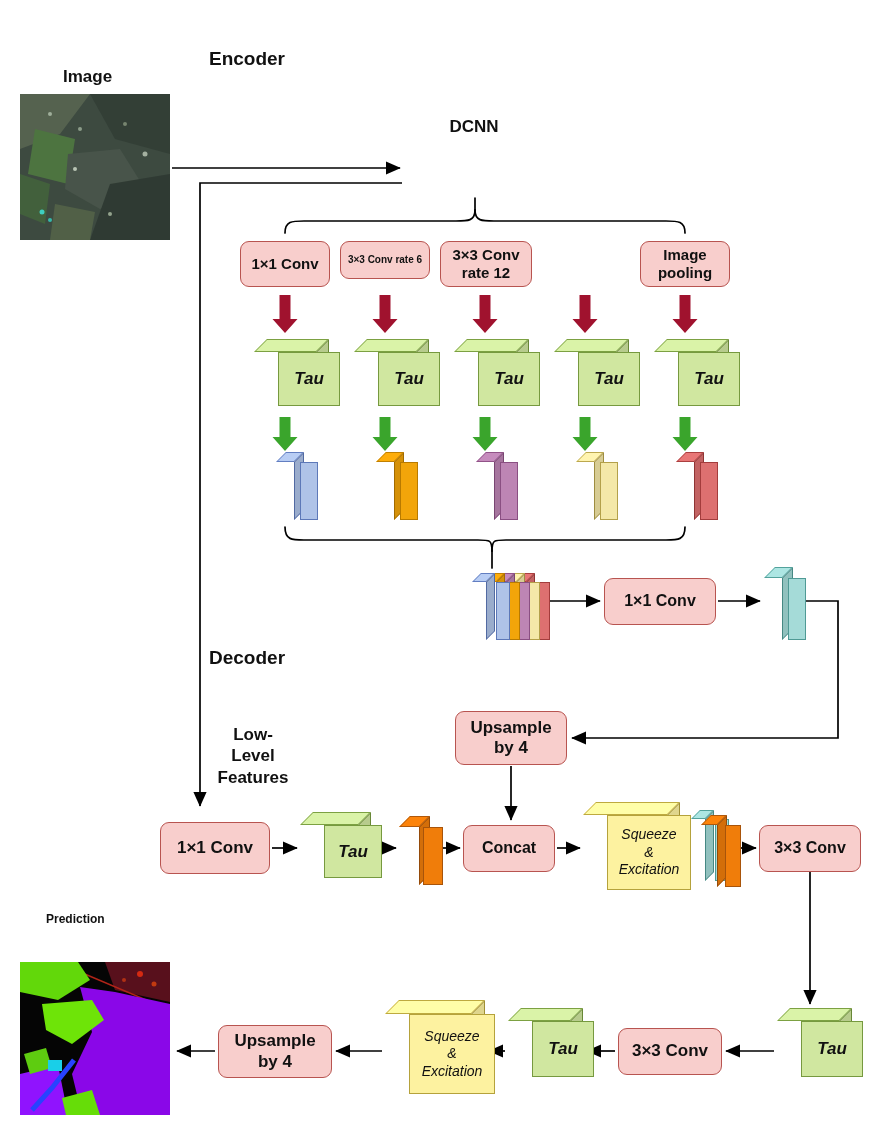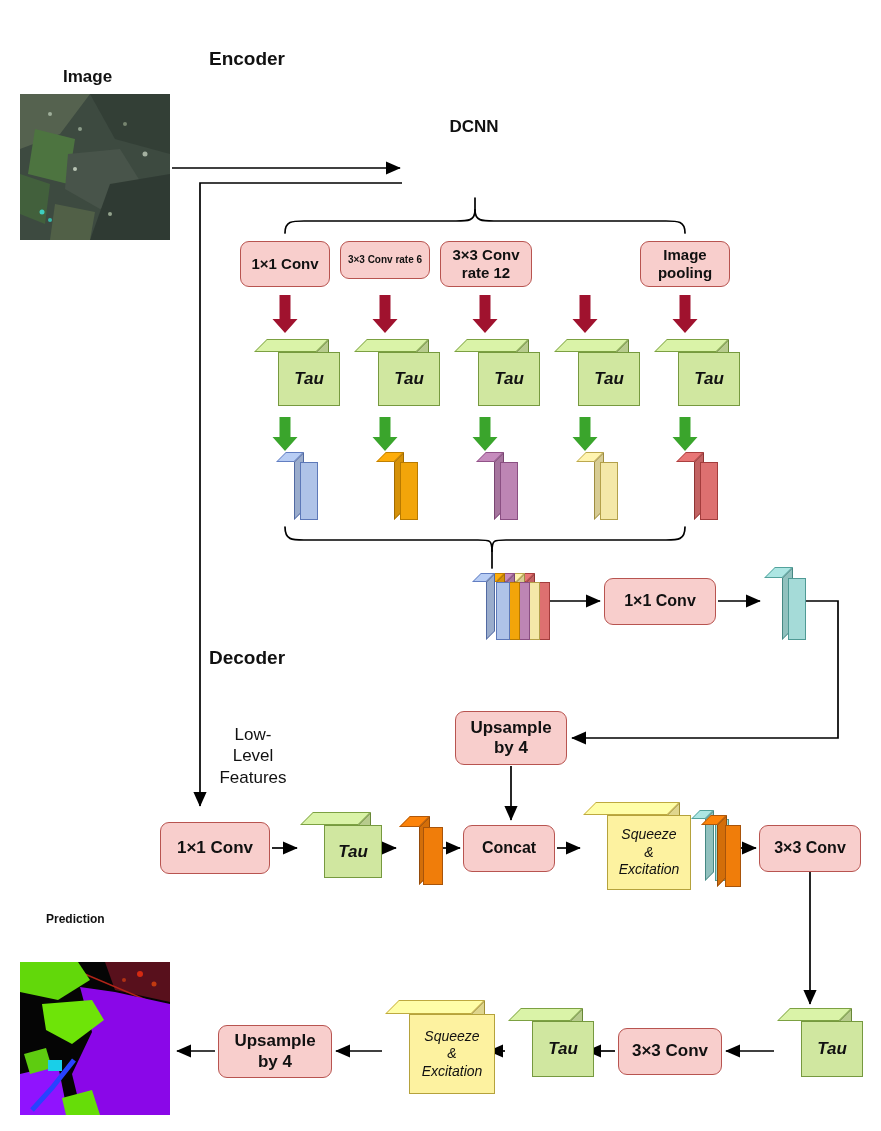--- a/index.html
+++ b/index.html
@@ -4,21 +4,21 @@
 <style>
   * { box-sizing: border-box; }
   body { margin:0; background:#ffffff; }
   .canvas {
     position:relative; width:881px; height:1131px; overflow:hidden;
     background:#ffffff; color:#111;
     font-family:"Liberation Sans", sans-serif;
   }
   .layer { position:absolute; left:0; top:0; }
   .lbl { position:absolute; font-weight:700; color:#111; white-space:nowrap; }
-  .lbl-wrap { position:absolute; font-weight:400; color:#111; text-align:center; }
+  .lbl-wrap { position:absolute; font-weight:700; color:#111; text-align:center; }
   .lbl-wrap span { display:block; line-height:1.25; }
 
   .pink-box {
     position:absolute; display:flex; align-items:center; justify-content:center;
     text-align:center; font-weight:700; line-height:1.18; padding:2px 6px;
     background:var(--pink-fill,#f8cecc); border:1.6px solid var(--pink-stroke,#b85450);
     border-radius:9px; color:#111;
   }
 
   .cube { position:absolute; width:calc(var(--w) + var(--d)); height:calc(var(--h) + var(--d)); }

